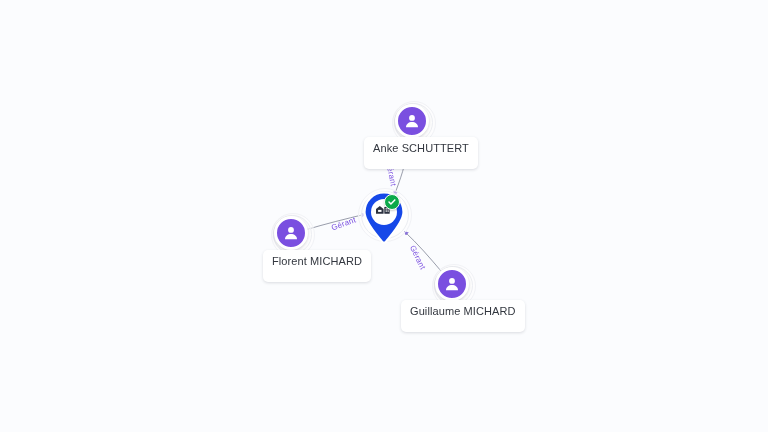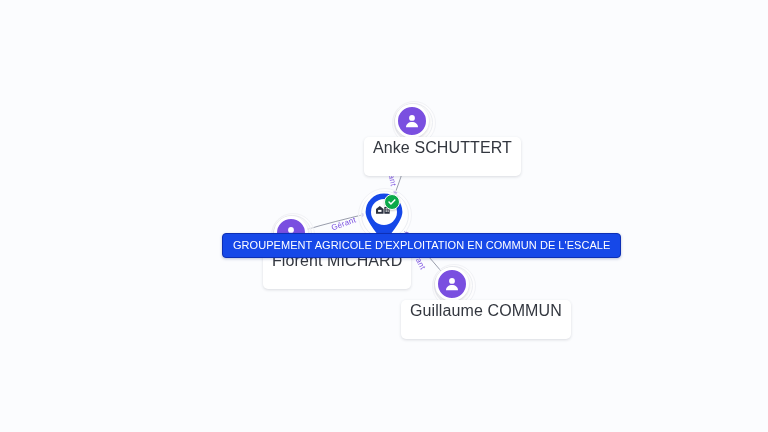--- a/index.html
+++ b/index.html
@@ -76,23 +76,23 @@
     align-items: center;
     justify-content: center;
     box-shadow: 0 1px 2px rgba(0,0,0,0.2);
   }
 
   
   .node-label {
     position: absolute;
     background: #ffffff;
     color: #33373f;
-    font-size: 16px;
+    font-size: 11px;
     line-height: 14px;
-    padding: 4px 9px 21px 9px;
+    padding: 4px 9px 14px 9px;
     border-radius: 5px;
     white-space: nowrap;
     box-shadow: 0 1px 3px rgba(45,50,70,0.16);
     letter-spacing: 0.1px;
   }
 
   .company-label {
     position: absolute;
     background: #1648e8;
     color: #ffffff;
@@ -163,21 +163,21 @@
   <div class="node-label" style="left:263px; top:250px;">Florent MICHARD</div>
 
   <div class="halo h3" style="left:432px; top:264px; width:44px; height:44px;"></div>
   <div class="halo h2" style="left:434px; top:266px; width:39px; height:39px;"></div>
   <div class="person-node" style="left:435px; top:267px;">
     <svg width="20" height="20" viewBox="0 0 24 24">
       <circle cx="12" cy="8.3" r="3.5" fill="#ffffff"></circle>
       <path d="M4.8 19.5c0-3.9 3.3-6.3 7.2-6.3s7.2 2.4 7.2 6.3z" fill="#ffffff"></path>
     </svg>
   </div>
-  <div class="node-label" style="left:401px; top:300px;">Guillaume COMMUN</div>
+  <div class="node-label" style="left:401px; top:300px;">Guillaume MICHARD</div>
 
   <div class="halo h3" style="left:358px; top:188px; width:54px; height:54px;"></div>
   <div class="halo h2" style="left:361px; top:191px; width:48px; height:48px;"></div>
 
   <div class="company-pin" style="left:362px; top:191px;">
     <svg width="44" height="56" viewBox="0 0 44 56">
       <path d="M22 1.5 C11 1.5 2.5 10 2.5 21 C2.5 31.5 15 44 20.2 50.8
                C21.1 52 22.9 52 23.8 50.8 C29 44 41.5 31.5 41.5 21
                C41.5 10 33 1.5 22 1.5 Z" fill="#1648e8" stroke="#ffffff" stroke-width="2.2"></path>
       <circle cx="22" cy="21" r="13" fill="#ffffff"></circle>
@@ -191,15 +191,14 @@
         <path d="M2.6 5.4 L6.0 5.4 L6.0 7.4 L2.6 7.4 Z" fill="#ffffff"></path>
       </g>
     </svg>
     <div class="check-badge" style="left:22px; top:3px;">
       <svg width="10" height="10" viewBox="0 0 12 12">
         <path d="M2.4 6.1 L4.7 8.4 L9.4 3.5" fill="none" stroke="#ffffff" stroke-width="1.8" stroke-linecap="round" stroke-linejoin="round"></path>
       </svg>
     </div>
   </div>
 
-  <div class="company-label" style="left:222px; top:233px;">GROUPEMENT AGRICOLE D'EXPLOITATION EN COMMUN DE L'ESCALE</div>
 
 </div>
 
 </body></html>

